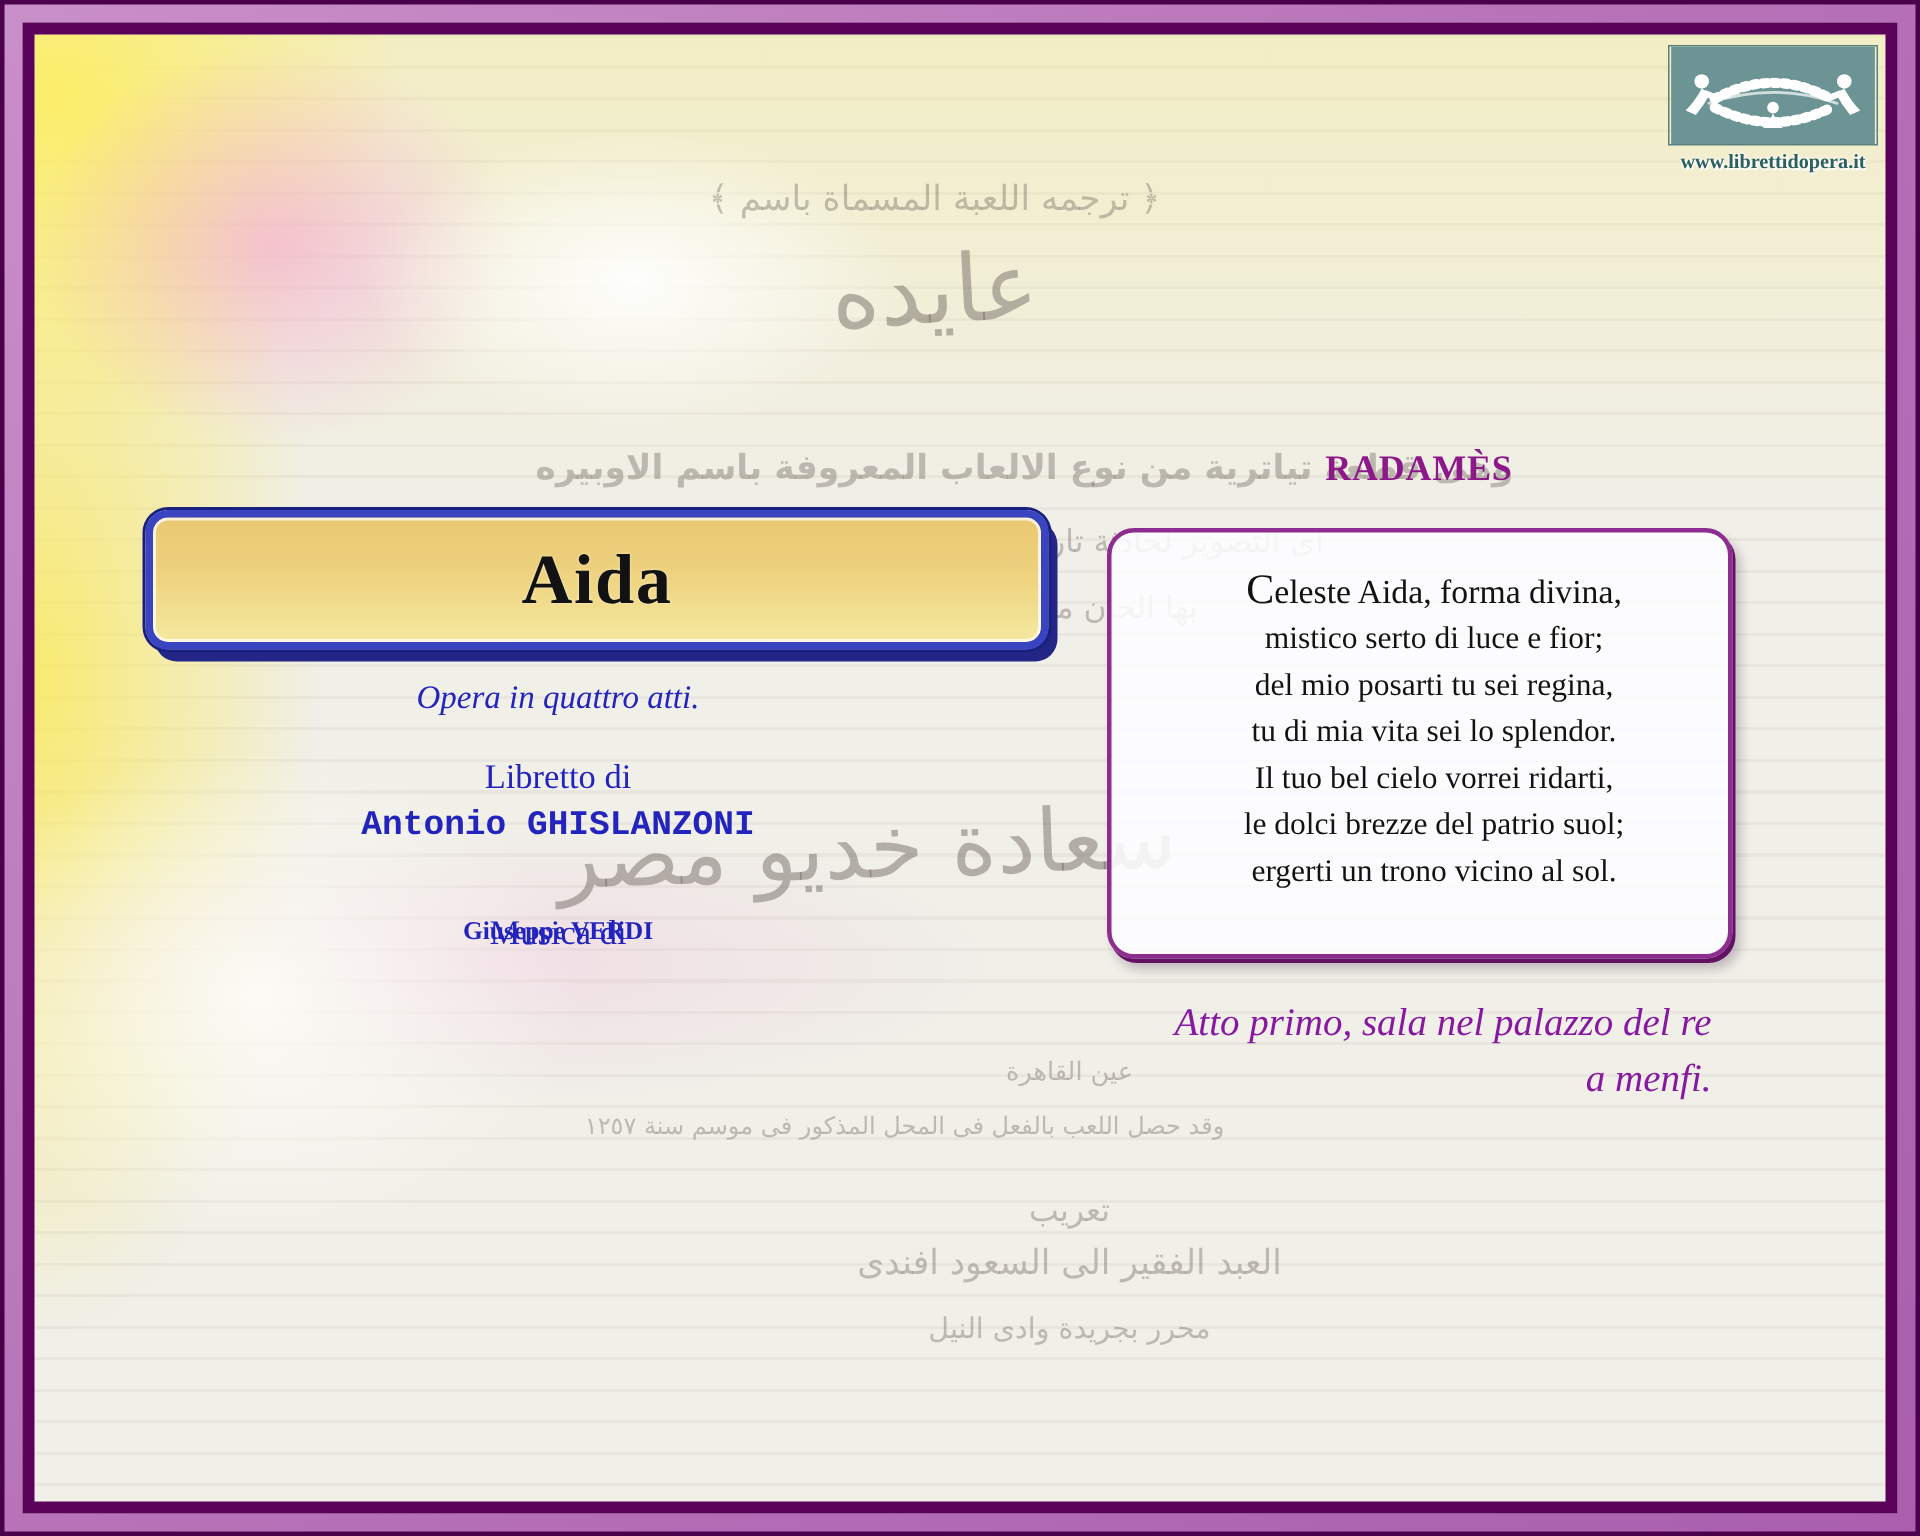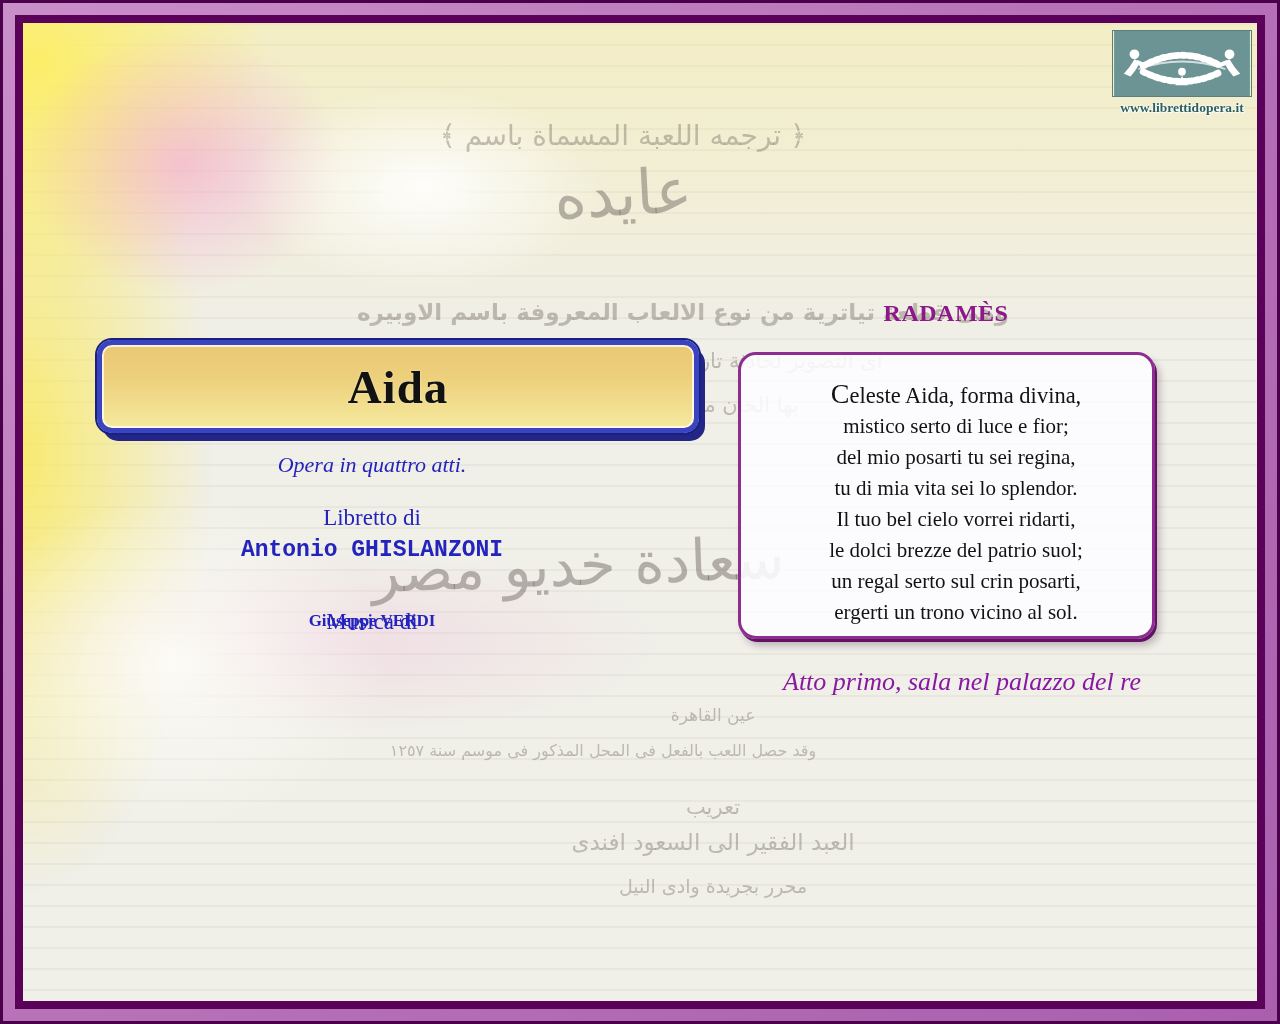--- a/index.html
+++ b/index.html
@@ -34,21 +34,21 @@
   
   .ms {
     position: absolute;
     font-family: "DejaVu Sans", sans-serif;
     color: rgba(112,102,96,0.40);
     direction: rtl;
     text-align: center;
     white-space: nowrap;
     pointer-events: none;
   }
-  .ms0  { top: 96px;  left: 330px; width: 540px; font-size: 28px; }
+  .ms0  { top: 96px;  left: 330px; width: 540px; font-size: 23px; }
   .ms1  { top: 134px; left: 420px; width: 360px; font-size: 62px; color: rgba(105,95,90,0.46); transform: rotate(-3deg); }
   .ms2  { top: 276px; left: 290px; width: 740px; font-size: 23px; font-weight: bold; }
   .ms3  { top: 326px; left: 320px; width: 580px; font-size: 21px; }
   .ms4  { top: 370px; left: 330px; width: 540px; font-size: 21px; }
   .ms5  { top: 508px; left: 270px; width: 570px; font-size: 58px; color: rgba(105,95,90,0.46); transform: rotate(-2deg); }
   .ms6  { top: 630px; left: 290px; width: 540px; font-size: 27px; }
   .ms7  { top: 682px; left: 560px; width: 260px; font-size: 17px; }
   .ms8  { top: 718px; left: 260px; width: 640px; font-size: 16px; }
   .ms9  { top: 772px; left: 570px; width: 240px; font-size: 21px; }
   .ms10 { top: 806px; left: 410px; width: 560px; font-size: 23px; }
@@ -177,22 +177,22 @@
 
     <div class="character">RADAMÈS</div>
 
     <div class="verse-box">
       <div class="verse-line">Celeste Aida, forma divina,</div>
       <div class="verse-line">mistico serto di luce e fior;</div>
       <div class="verse-line">del mio posarti tu sei regina,</div>
       <div class="verse-line">tu di mia vita sei lo splendor.</div>
       <div class="verse-line">Il tuo bel cielo vorrei ridarti,</div>
       <div class="verse-line">le dolci brezze del patrio suol;</div>
-      <div class="verse-line">un regal serto sul crin posarti,</div>
       <div class="verse-line">ergerti un trono vicino al sol.</div>
     </div>
 
     <div class="stage">
       <div>Atto primo, sala nel palazzo del re</div>
+      <div>a menfi.</div>
     </div>
 
   </div>
 </div>
 
 </body></html>

